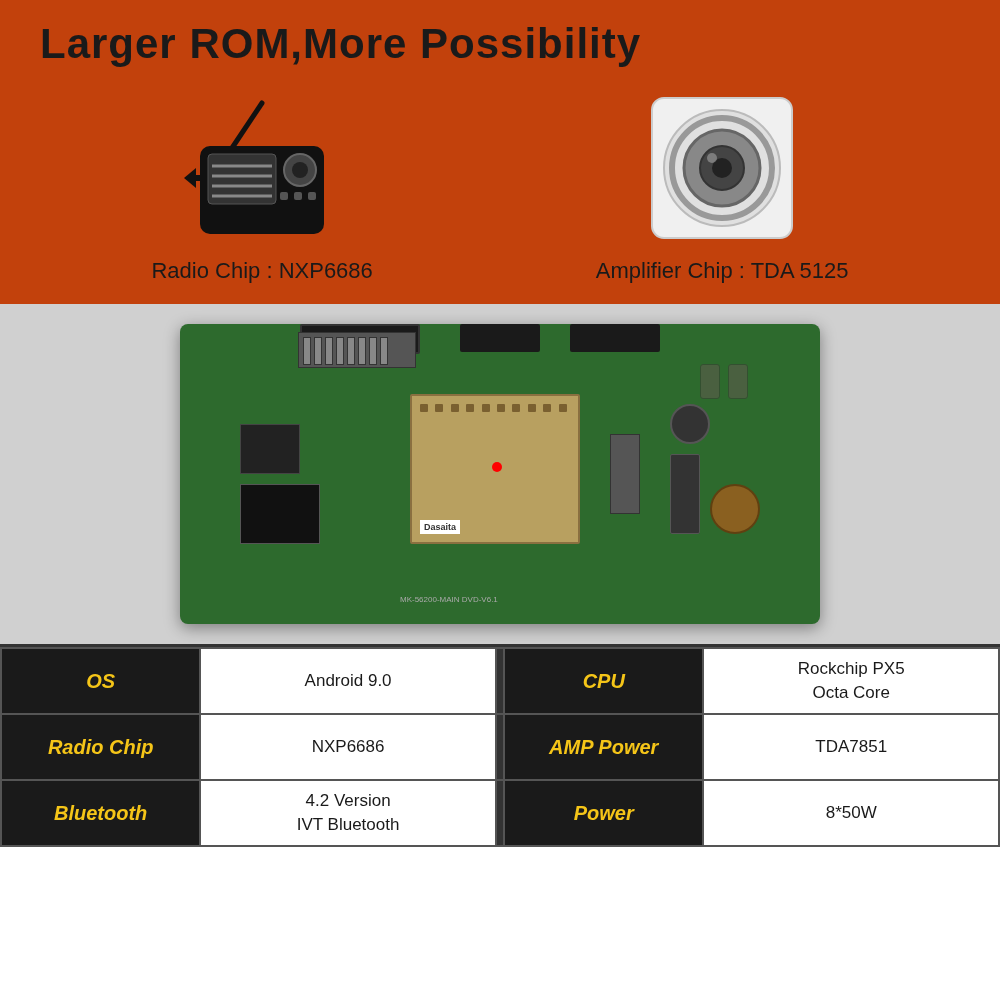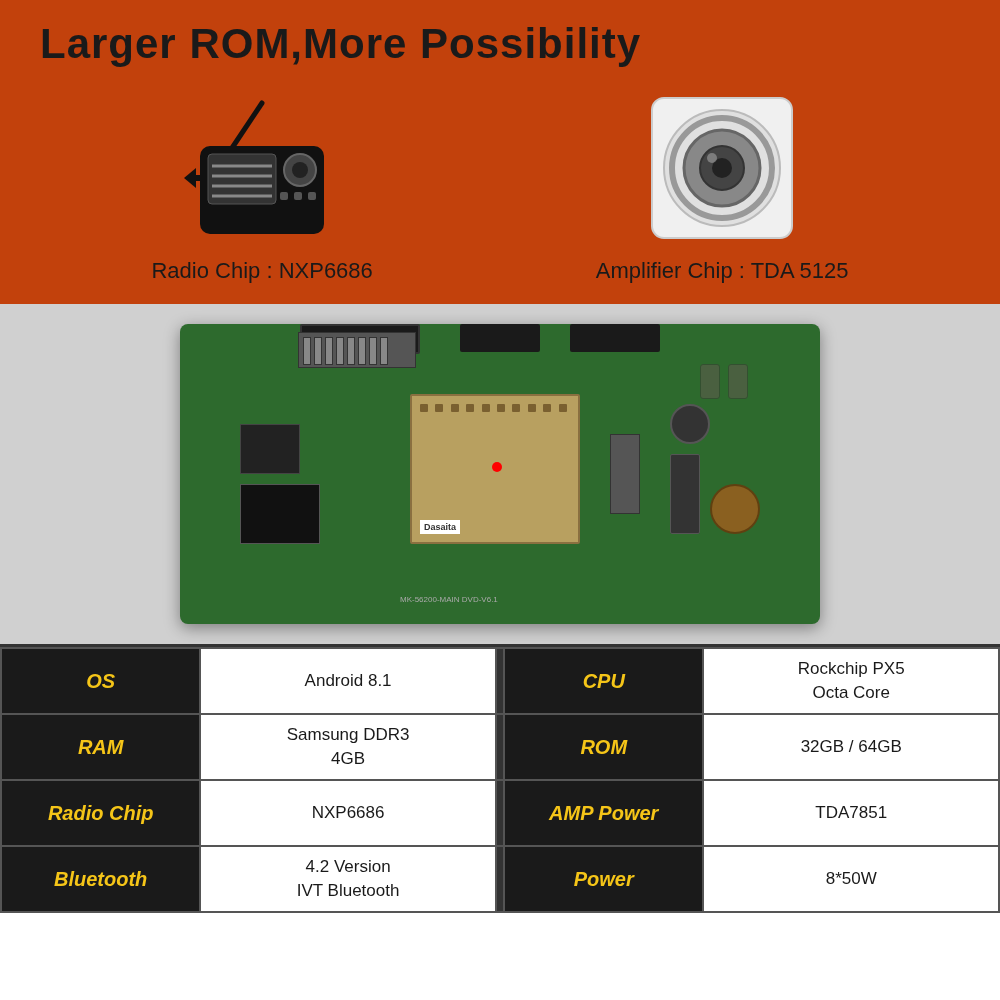--- a/index.html
+++ b/index.html
@@ -242,31 +242,24 @@
       <div style="position:absolute;top:138px;left:312px;width:10px;height:10px;background:red;border-radius:50%;"></div>
     </div>
   </div>
 </div>
 
 <div class="spec-table-section">
   <table class="spec-table">
     <tbody id="spec-tbody">
         <tr>
           <td class="spec-label">OS</td>
-          <td class="spec-value">Android 8.1</td>
+          <td class="spec-value">Android 9.0</td>
           <td style="width: 6px; background: rgb(51, 51, 51); padding: 0px;"></td>
           <td class="spec-label">CPU</td>
           <td class="spec-value">Rockchip PX5<br>Octa Core</td>
-        </tr>
-        <tr>
-          <td class="spec-label">RAM</td>
-          <td class="spec-value">Samsung DDR3<br>4GB</td>
-          <td style="width: 6px; background: rgb(51, 51, 51); padding: 0px;"></td>
-          <td class="spec-label">ROM</td>
-          <td class="spec-value">32GB / 64GB</td>
         </tr>
         <tr>
           <td class="spec-label">Radio Chip</td>
           <td class="spec-value">NXP6686</td>
           <td style="width: 6px; background: rgb(51, 51, 51); padding: 0px;"></td>
           <td class="spec-label">AMP Power</td>
           <td class="spec-value">TDA7851</td>
         </tr>
         <tr>
           <td class="spec-label">Bluetooth</td>

